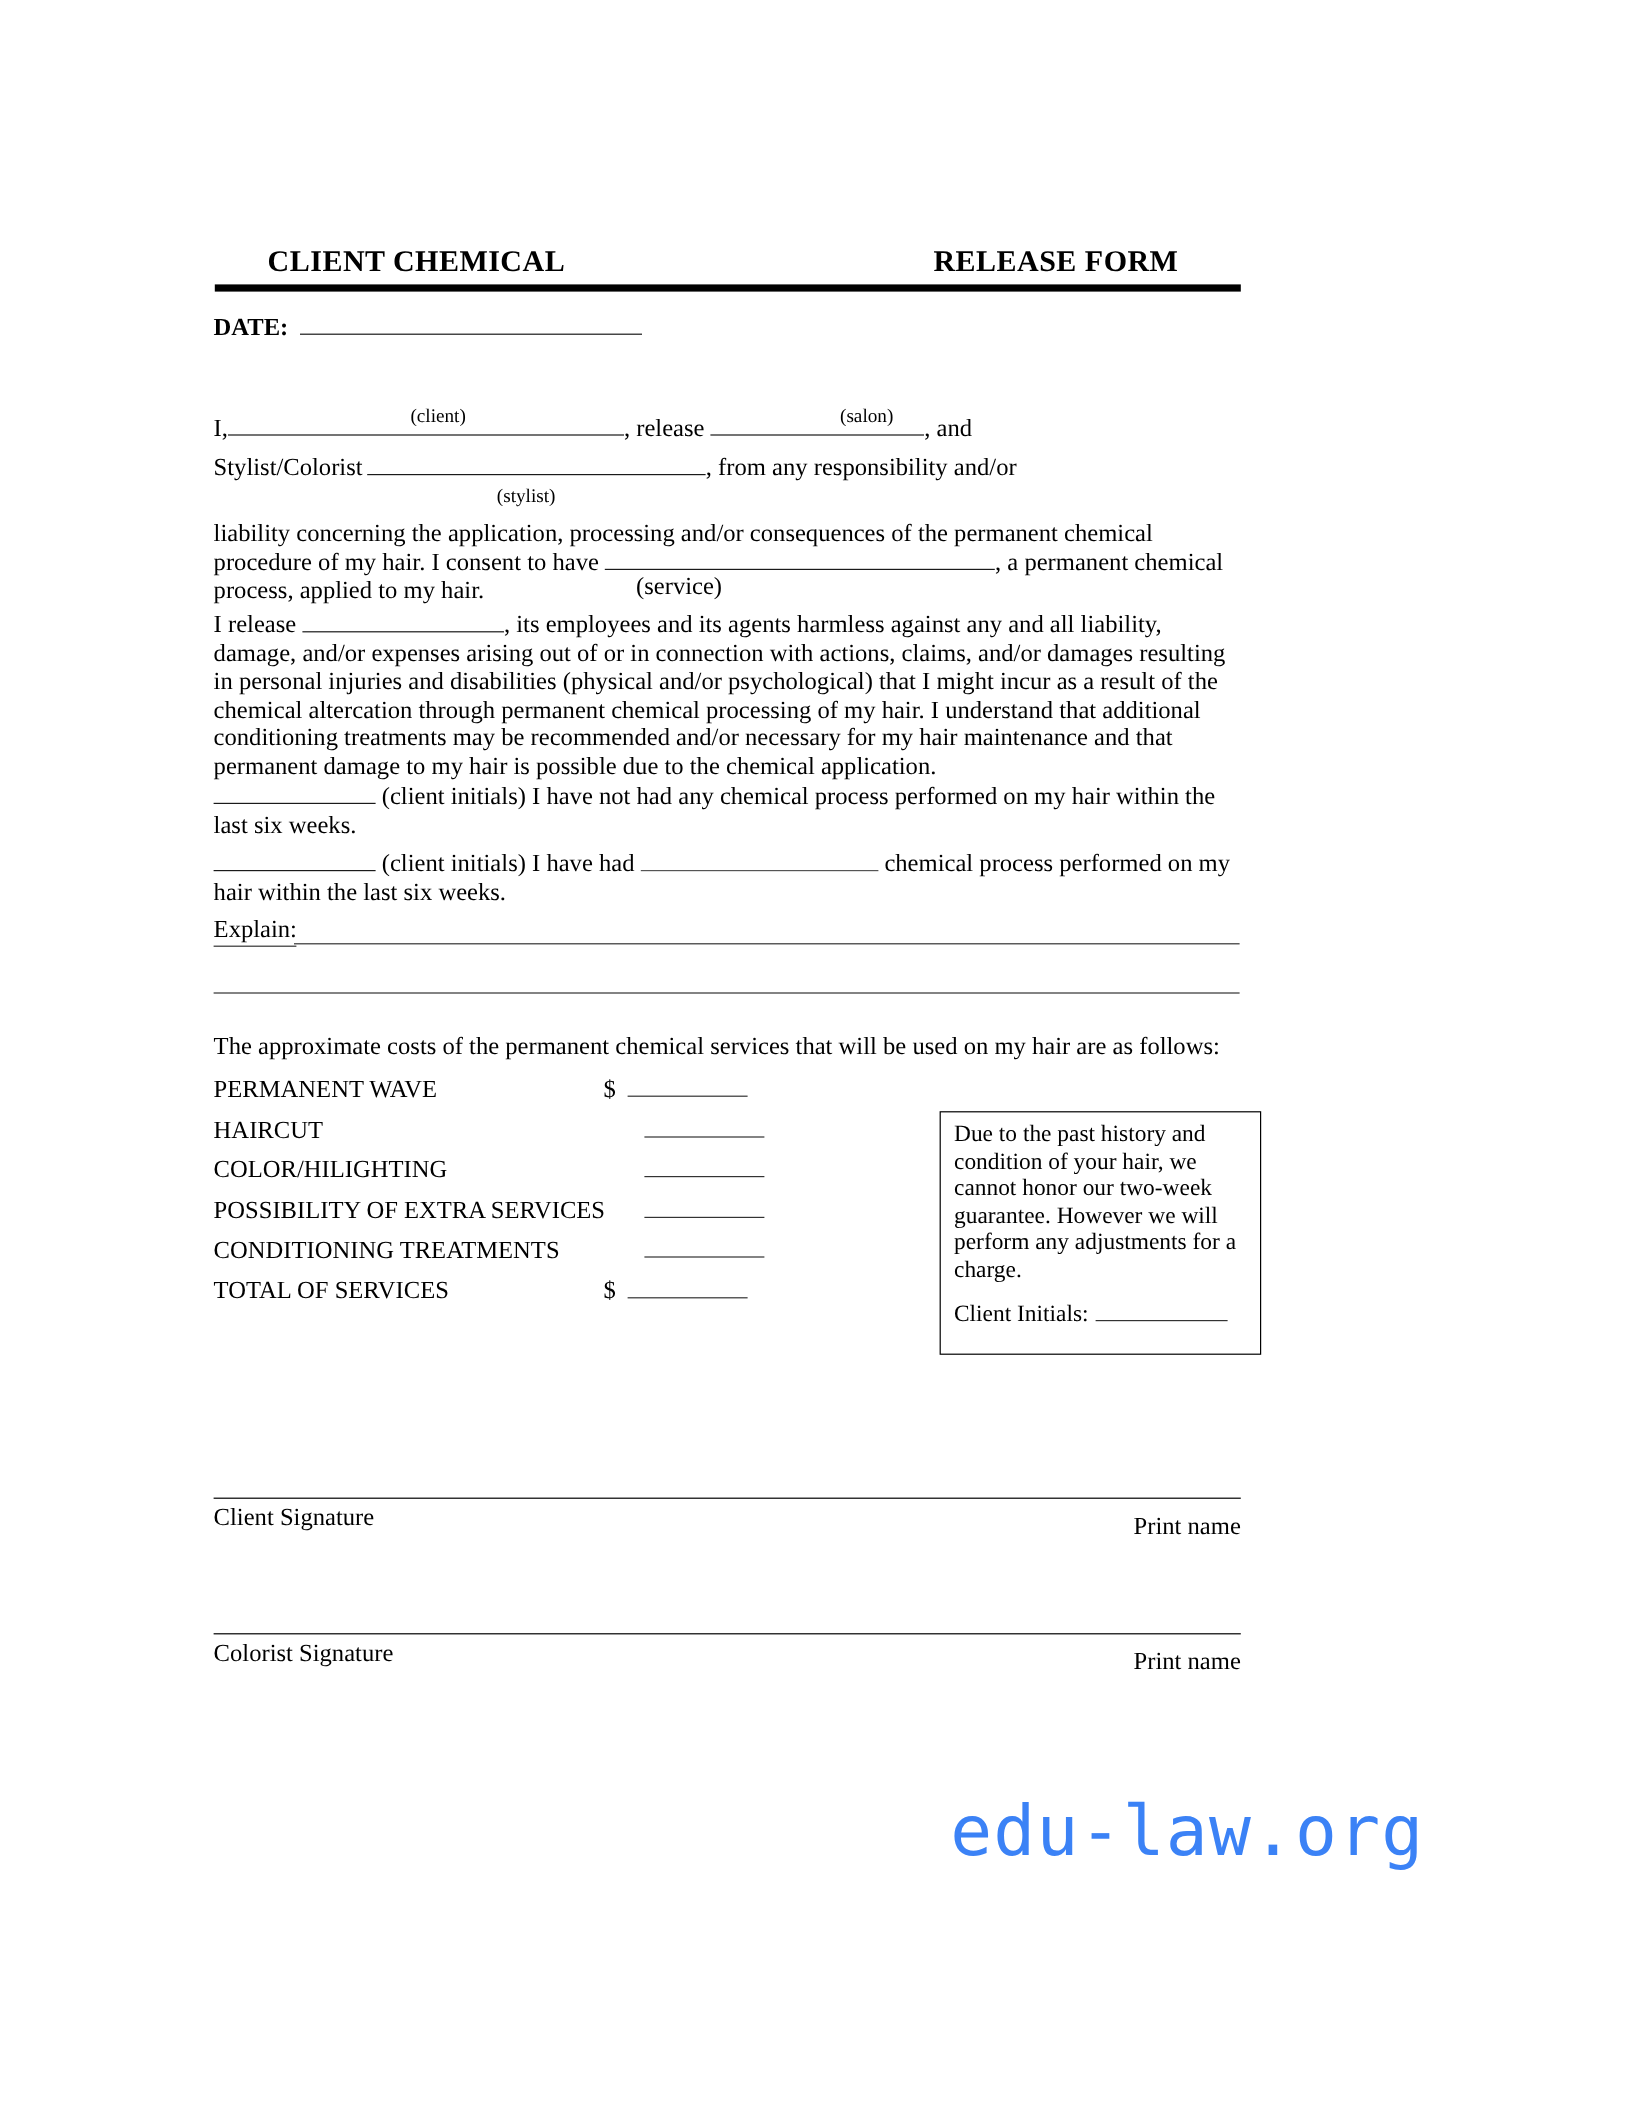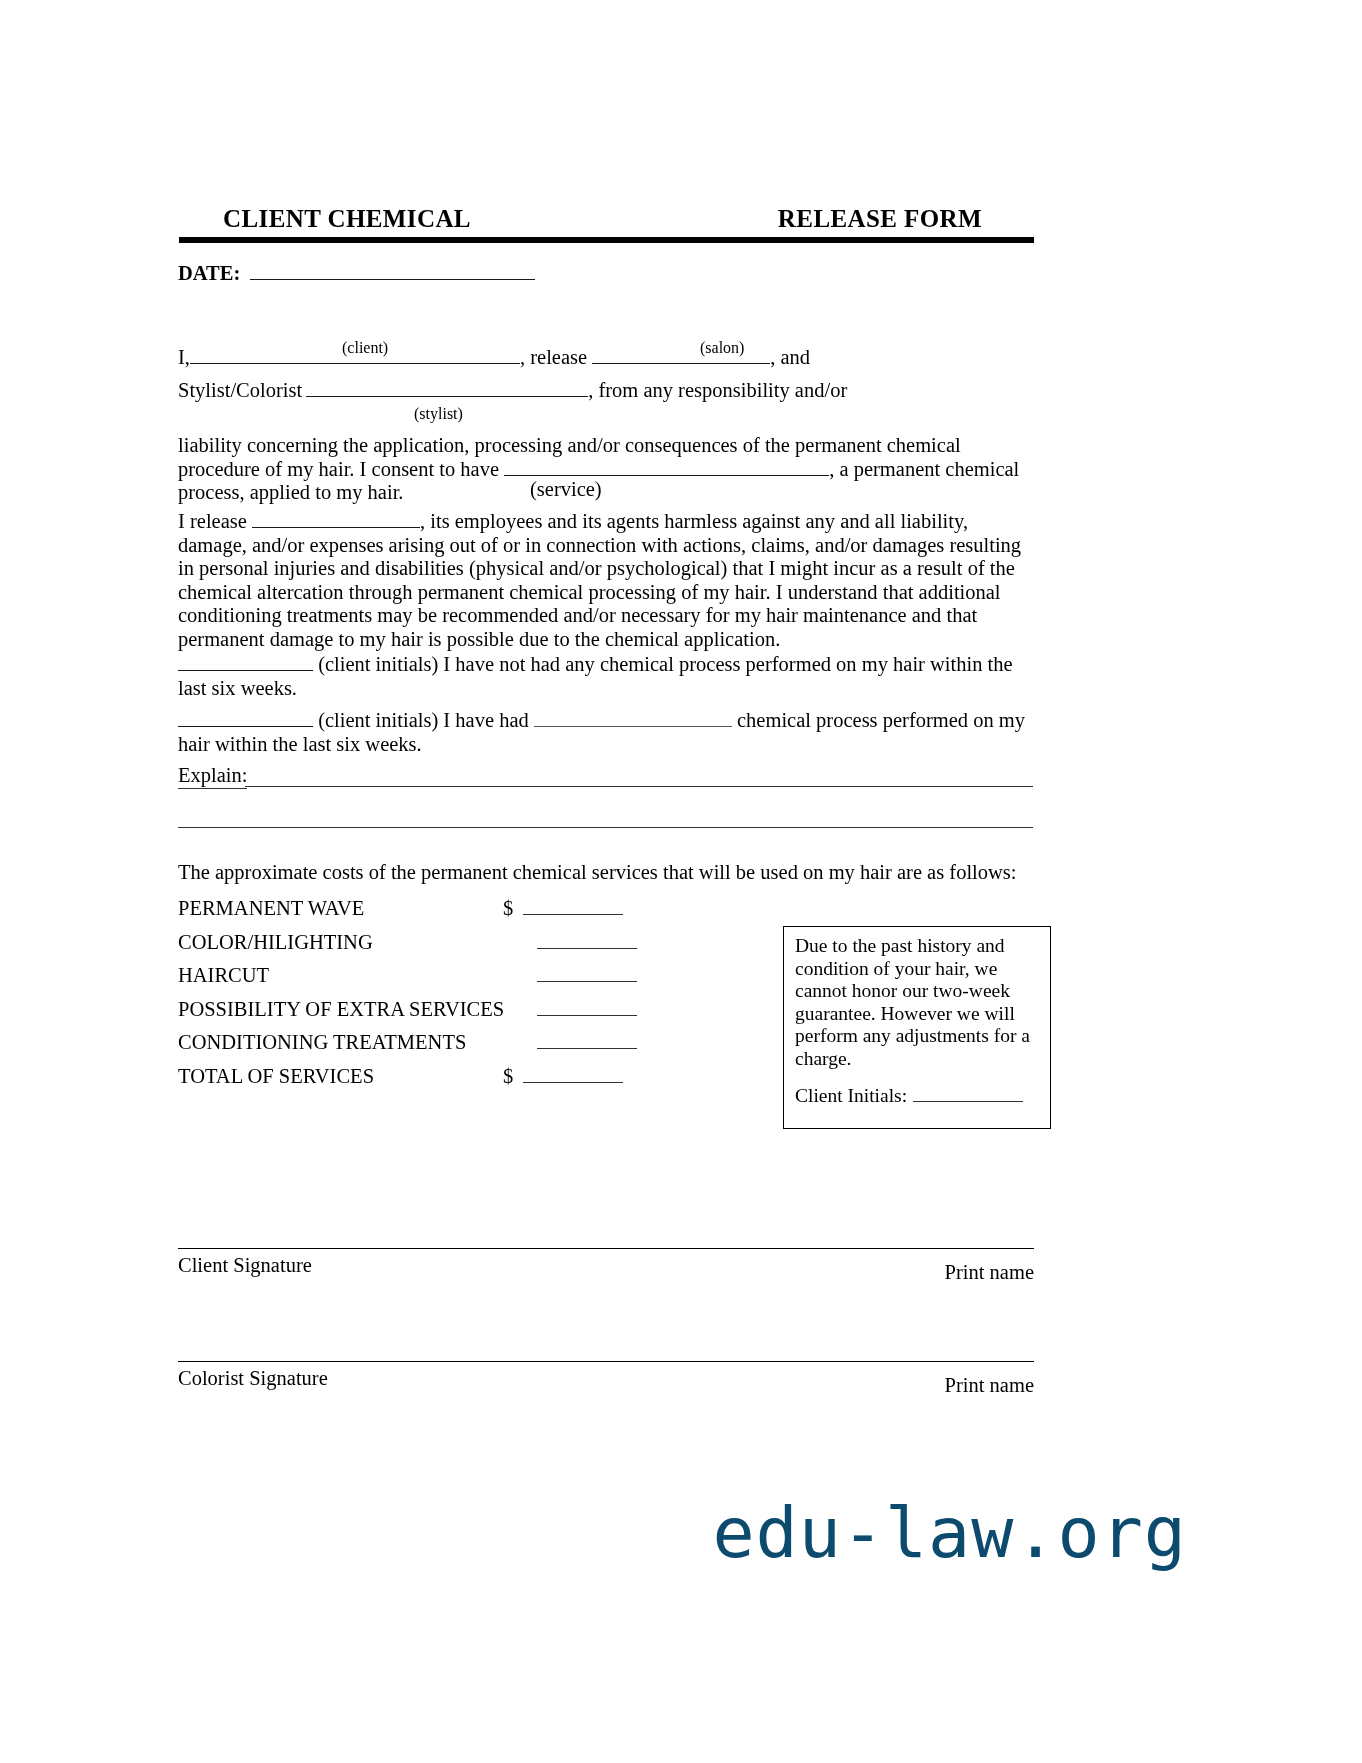--- a/index.html
+++ b/index.html
@@ -226,23 +226,23 @@
   #sig-stylist { top: 1329px; height: 70px; }
   #sig-stylist .sig-rule { top: 32px; }
   #sig-stylist .sig-caption { top: 38px; }
 
   
   #watermark {
     position: absolute;
     right: 175px;
     top: 1492px;
     font-family: "DejaVu Sans Mono", "Liberation Mono", monospace;
-    font-size: 70px;
+    font-size: 58px;
     letter-spacing: 1px;
-    color: #0c4a6e;
+    color: #3b82f6;
     white-space: nowrap;
   }
 </style>
 </head>
 <body>
 
 <div class="page">
 
   <div class="title-row">
     <span class="title-left">CLIENT CHEMICAL</span>
@@ -294,28 +294,28 @@
 
     <div class="cost-row">
       <span class="cost-label">PERMANENT WAVE</span>
       <span class="cost-amt">
         <span class="dollar">$</span><span class="money"></span>
       </span>
     </div>
 
 
     <div class="cost-row">
-      <span class="cost-label">COLOR/HILIGHTING</span>
+      <span class="cost-label">HAIRCUT</span>
       <span class="cost-amt nodollar">
         <span class="dollar"></span><span class="money"></span>
       </span>
     </div>
 
     <div class="cost-row">
-      <span class="cost-label">HAIRCUT</span>
+      <span class="cost-label">COLOR/HILIGHTING</span>
       <span class="cost-amt nodollar">
         <span class="dollar"></span><span class="money"></span>
       </span>
     </div>
 
     <div class="cost-row">
       <span class="cost-label">POSSIBILITY OF EXTRA SERVICES</span>
       <span class="cost-amt nodollar">
         <span class="dollar"></span><span class="money"></span>
       </span>

